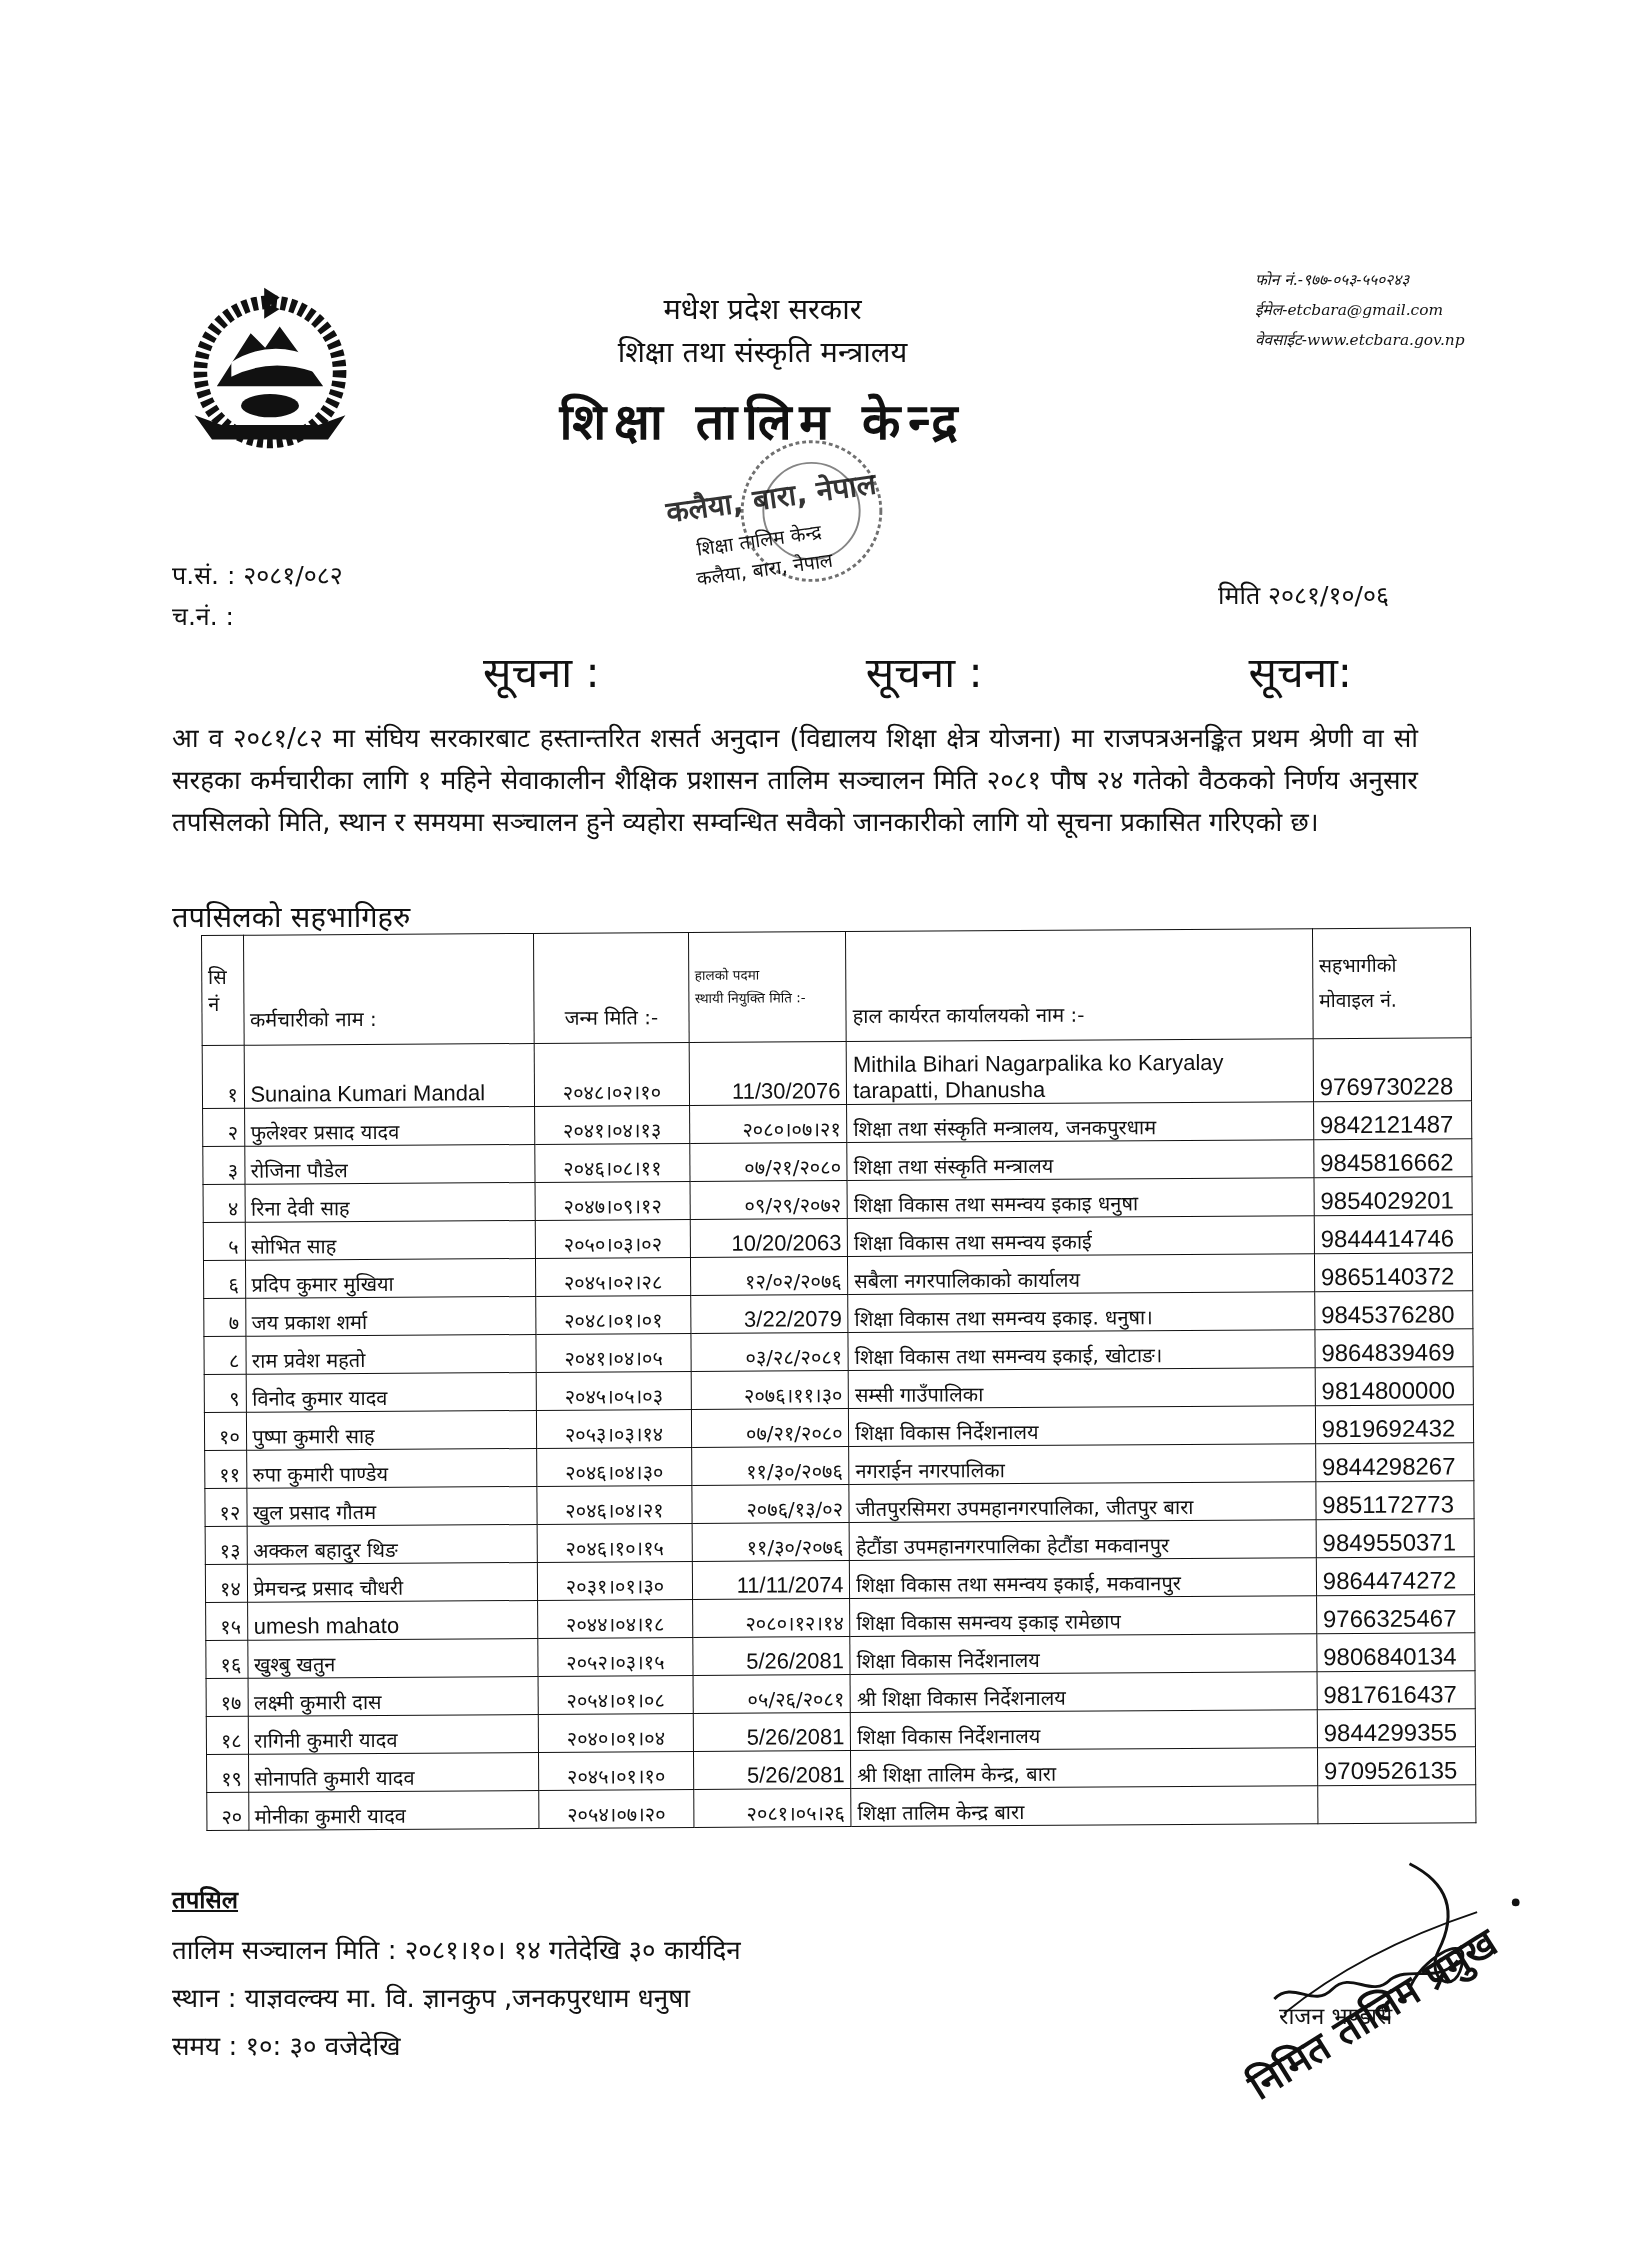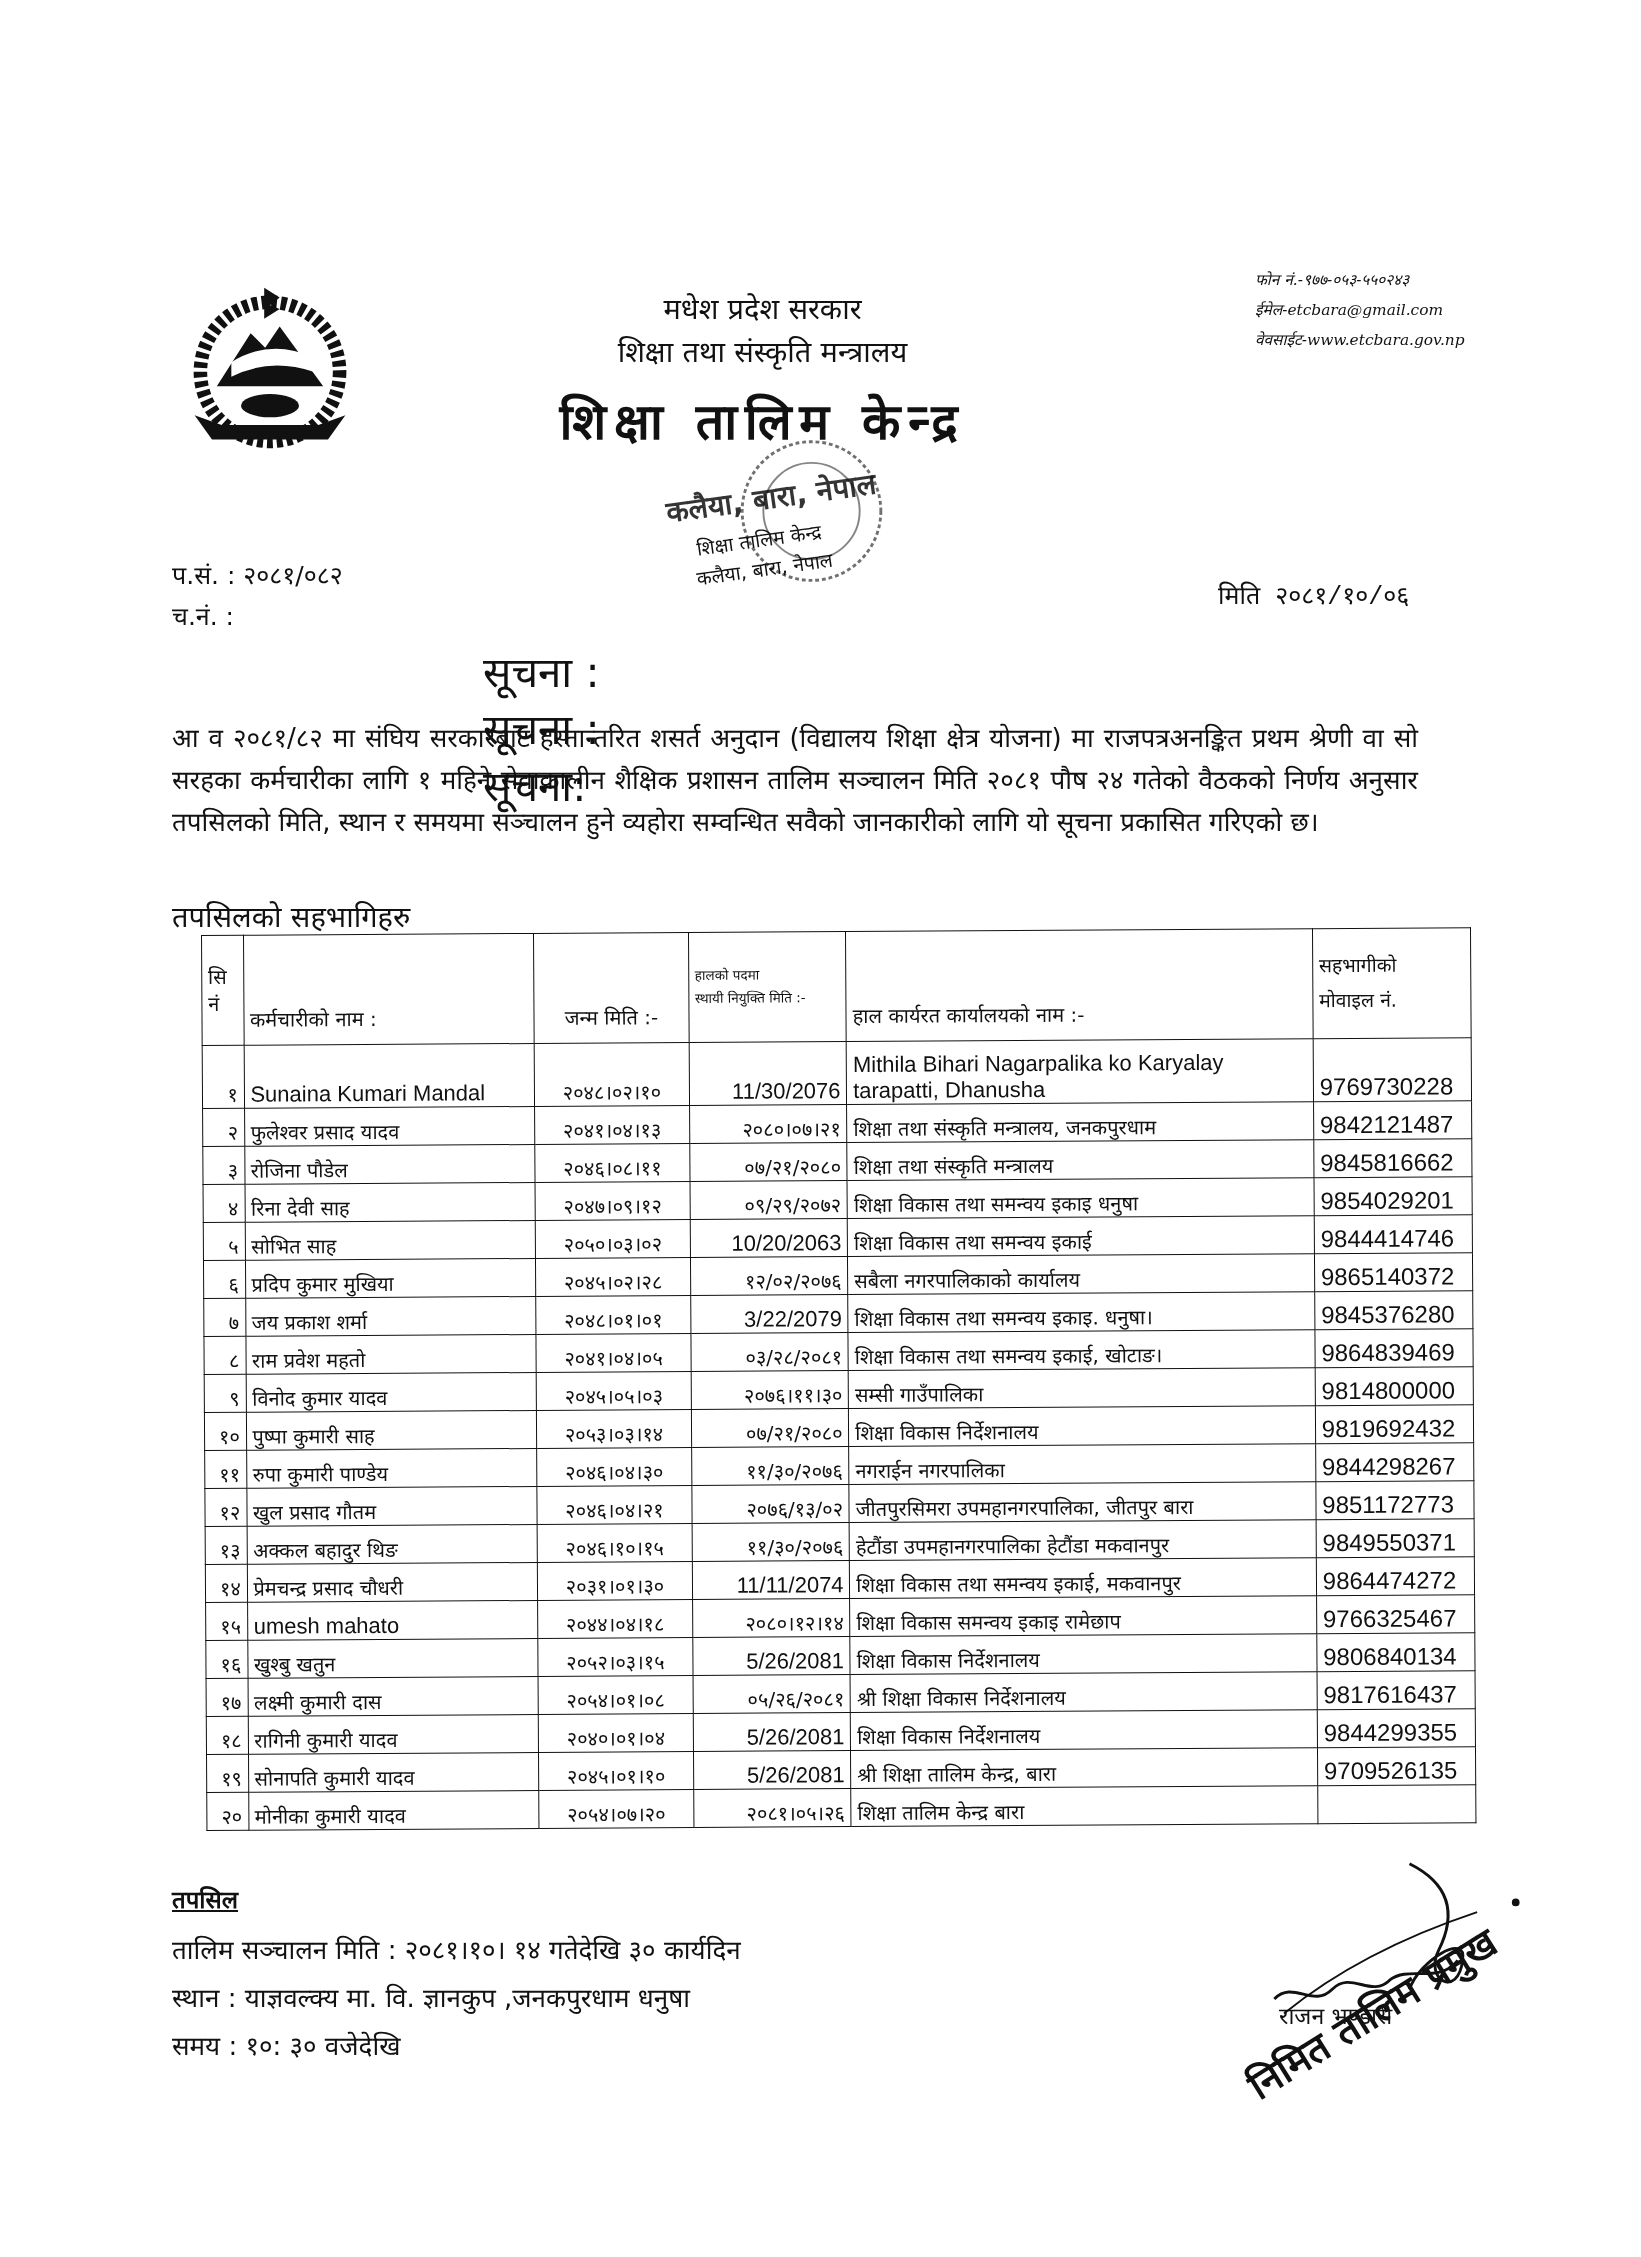--- a/index.html
+++ b/index.html
@@ -15,23 +15,23 @@
     #hdr-gov { top: 288px; font-size: 29px; left: -58px; }
     #hdr-ministry { top: 331px; font-size: 29px; left: -58px; }
     #hdr-center { top: 386px; font-size: 50px; font-weight: bold; left: -58px; letter-spacing: 7.7px; }
     
     #contact { left: 1255px; top: 265px; font-family: "DejaVu Serif", serif; font-style: italic; font-size: 15.4px; line-height: 30px; }
     
     #stamp { left: 657px; top: 434px; width: 290px; height: 183px; }
     #stamp-text { position:absolute; font-weight: bold; font-size: 29px; transform: rotate(-8deg); opacity: .85; }
     
     #ref { left: 172px; top: 555px; font-size: 25px; line-height: 41px; }
-    #date { left: 1218px; top: 577px; font-size: 25px; font-family: Liberation Mono, monospace; }
-    
-    #notice-heading { left: 483px; top: 642px; width: 869px; font-size: 42px; display:flex; justify-content: space-between; flex-direction: column; }
+    #date { left: 1218px; top: 577px; font-size: 25px; }
+    
+    #notice-heading { left: 483px; top: 642px; width: 869px; font-size: 42px; display:flex; justify-content: space-between; }
     
     #para { left: 172px; top: 717px; width: 1246px; font-size: 26px; line-height: 42px; text-align: justify; text-align-last: left; }
     #participants-title { left: 172px; top: 896px; font-size: 29px; }
     
     #tbl { left: 201px; top: 935px; border-collapse: collapse; font-size: 20px; transform: rotate(-0.35deg); transform-origin: left top; }
     #tbl td, #tbl th { border: 1.9px solid #111; padding: 0 5.8px; height: 37px; vertical-align: bottom; font-weight: normal; text-align: left; }
     #tbl th { height: 97px; vertical-align: middle; }
     .c-sn { width: 29px; text-align: right !important; }
     .c-name { width: 278px; }
     .c-dob { width: 142px; text-align: center !important; }

